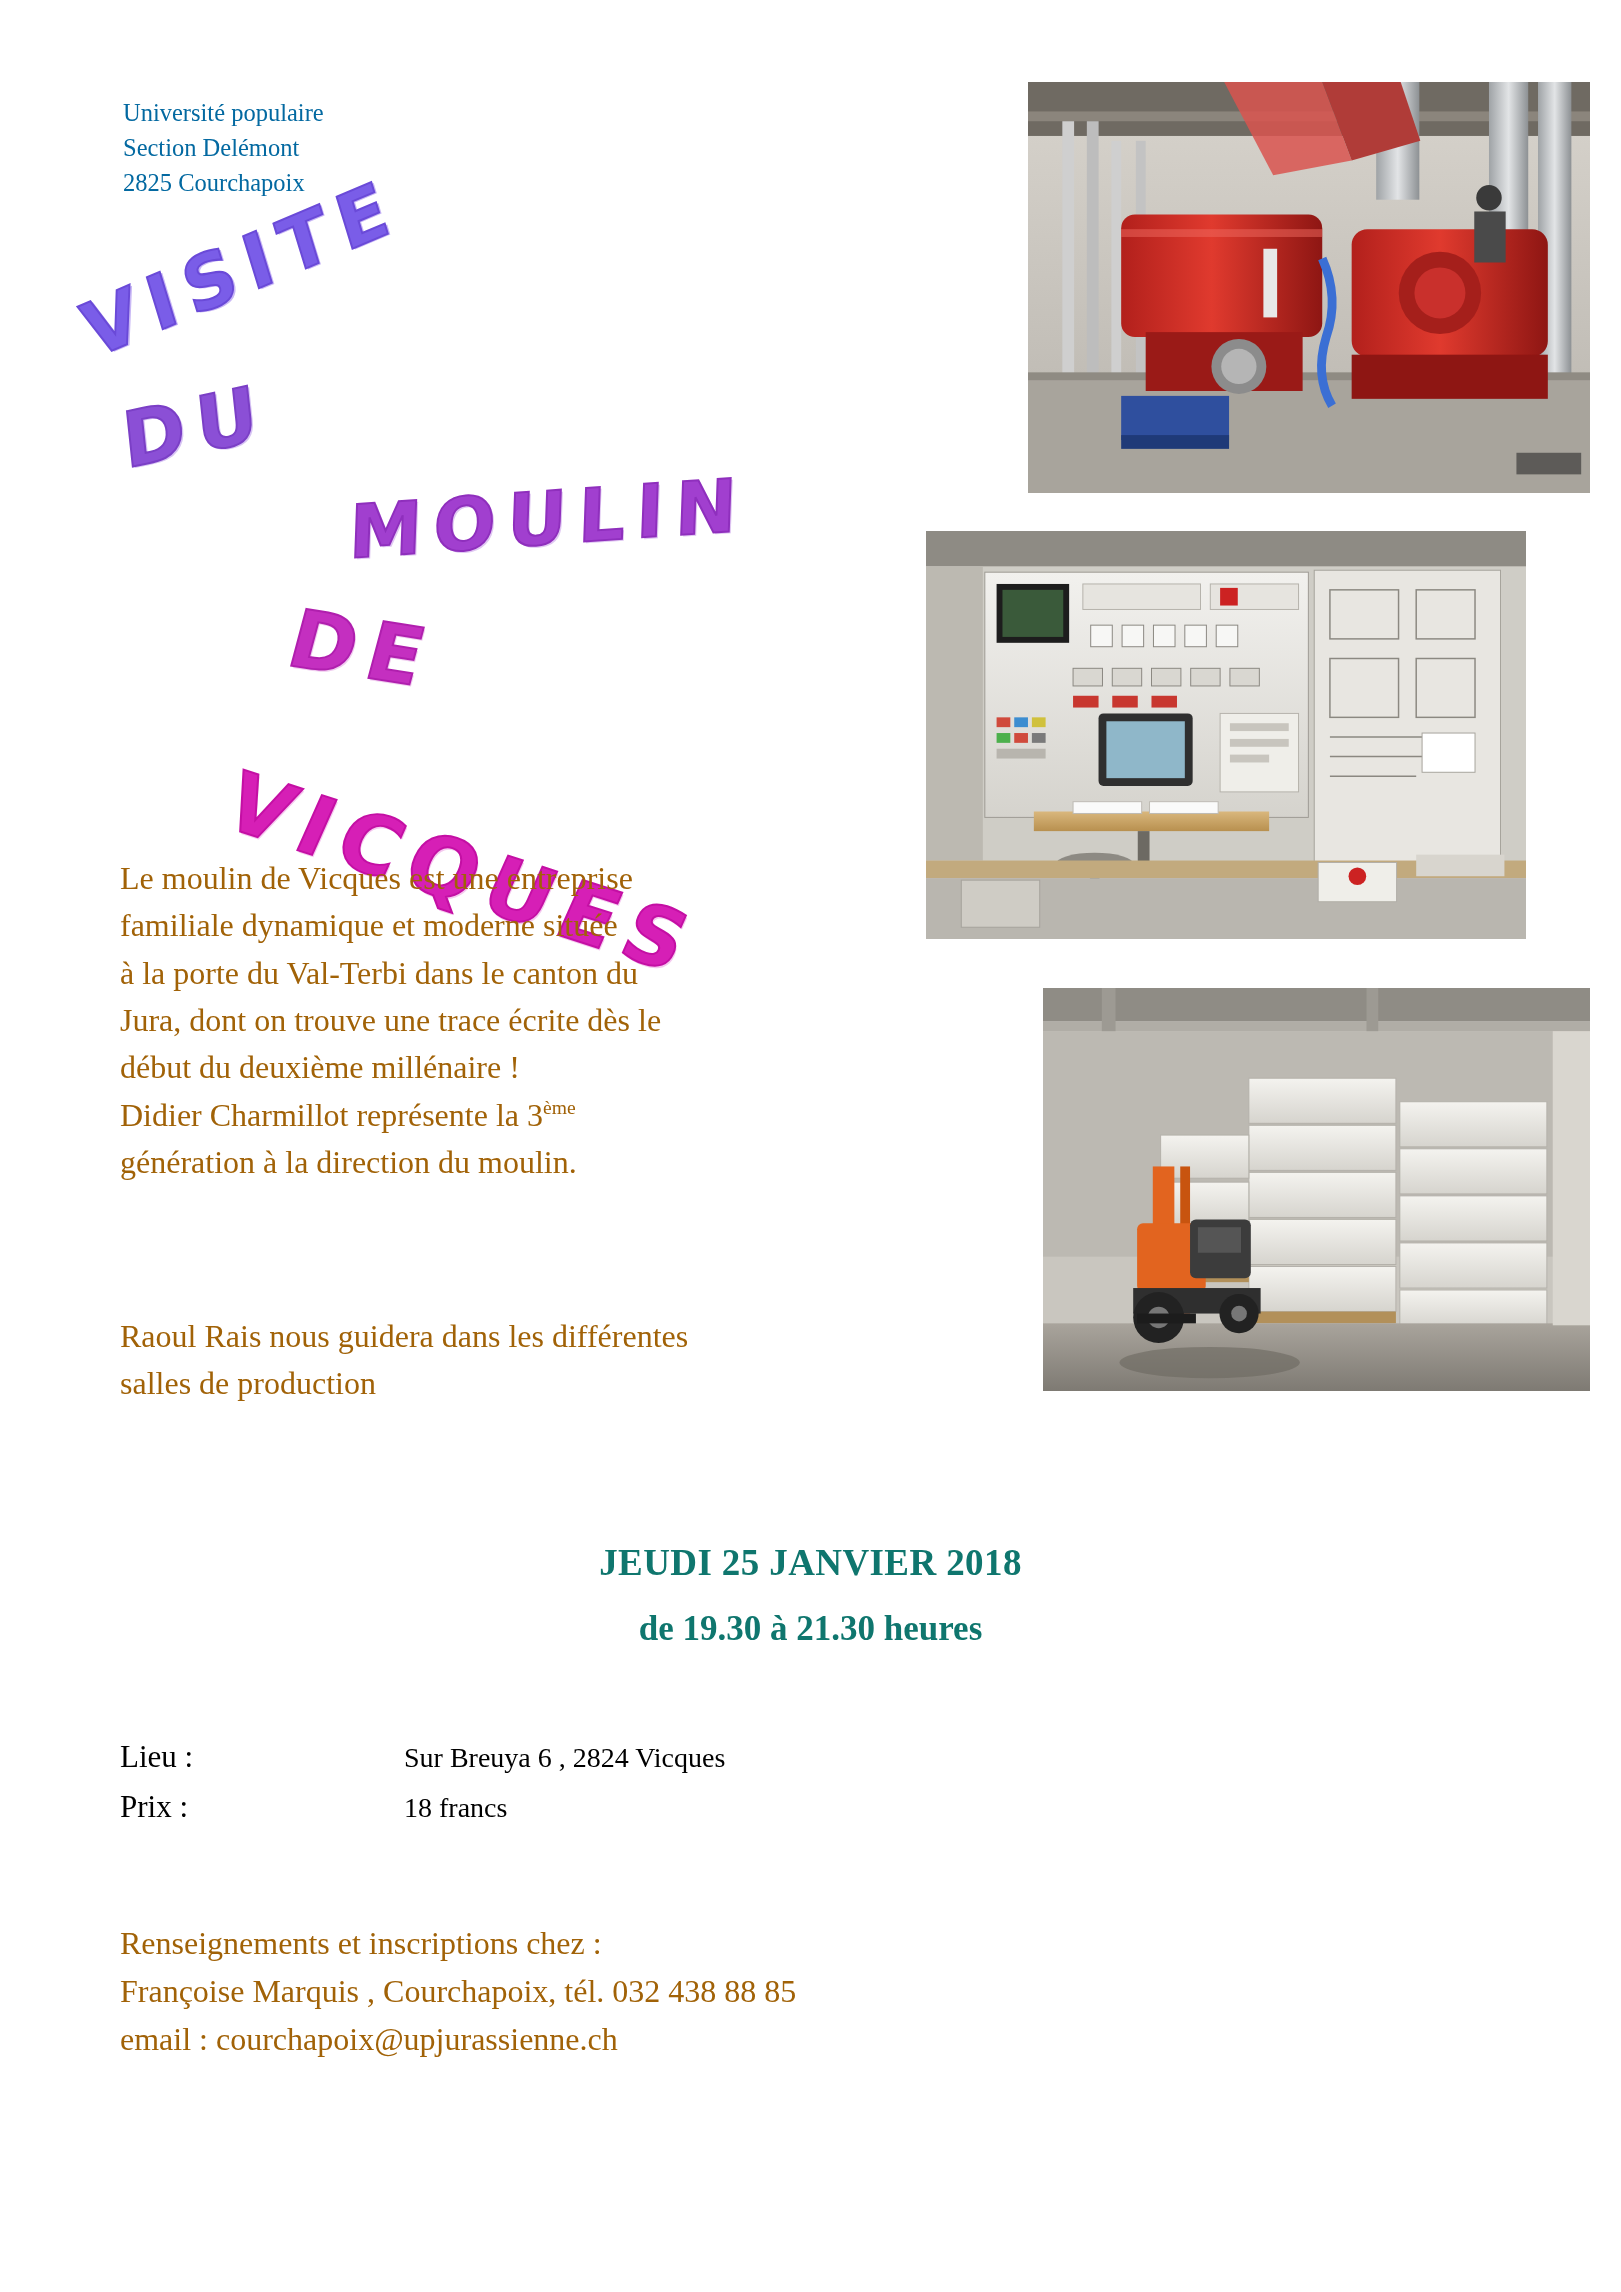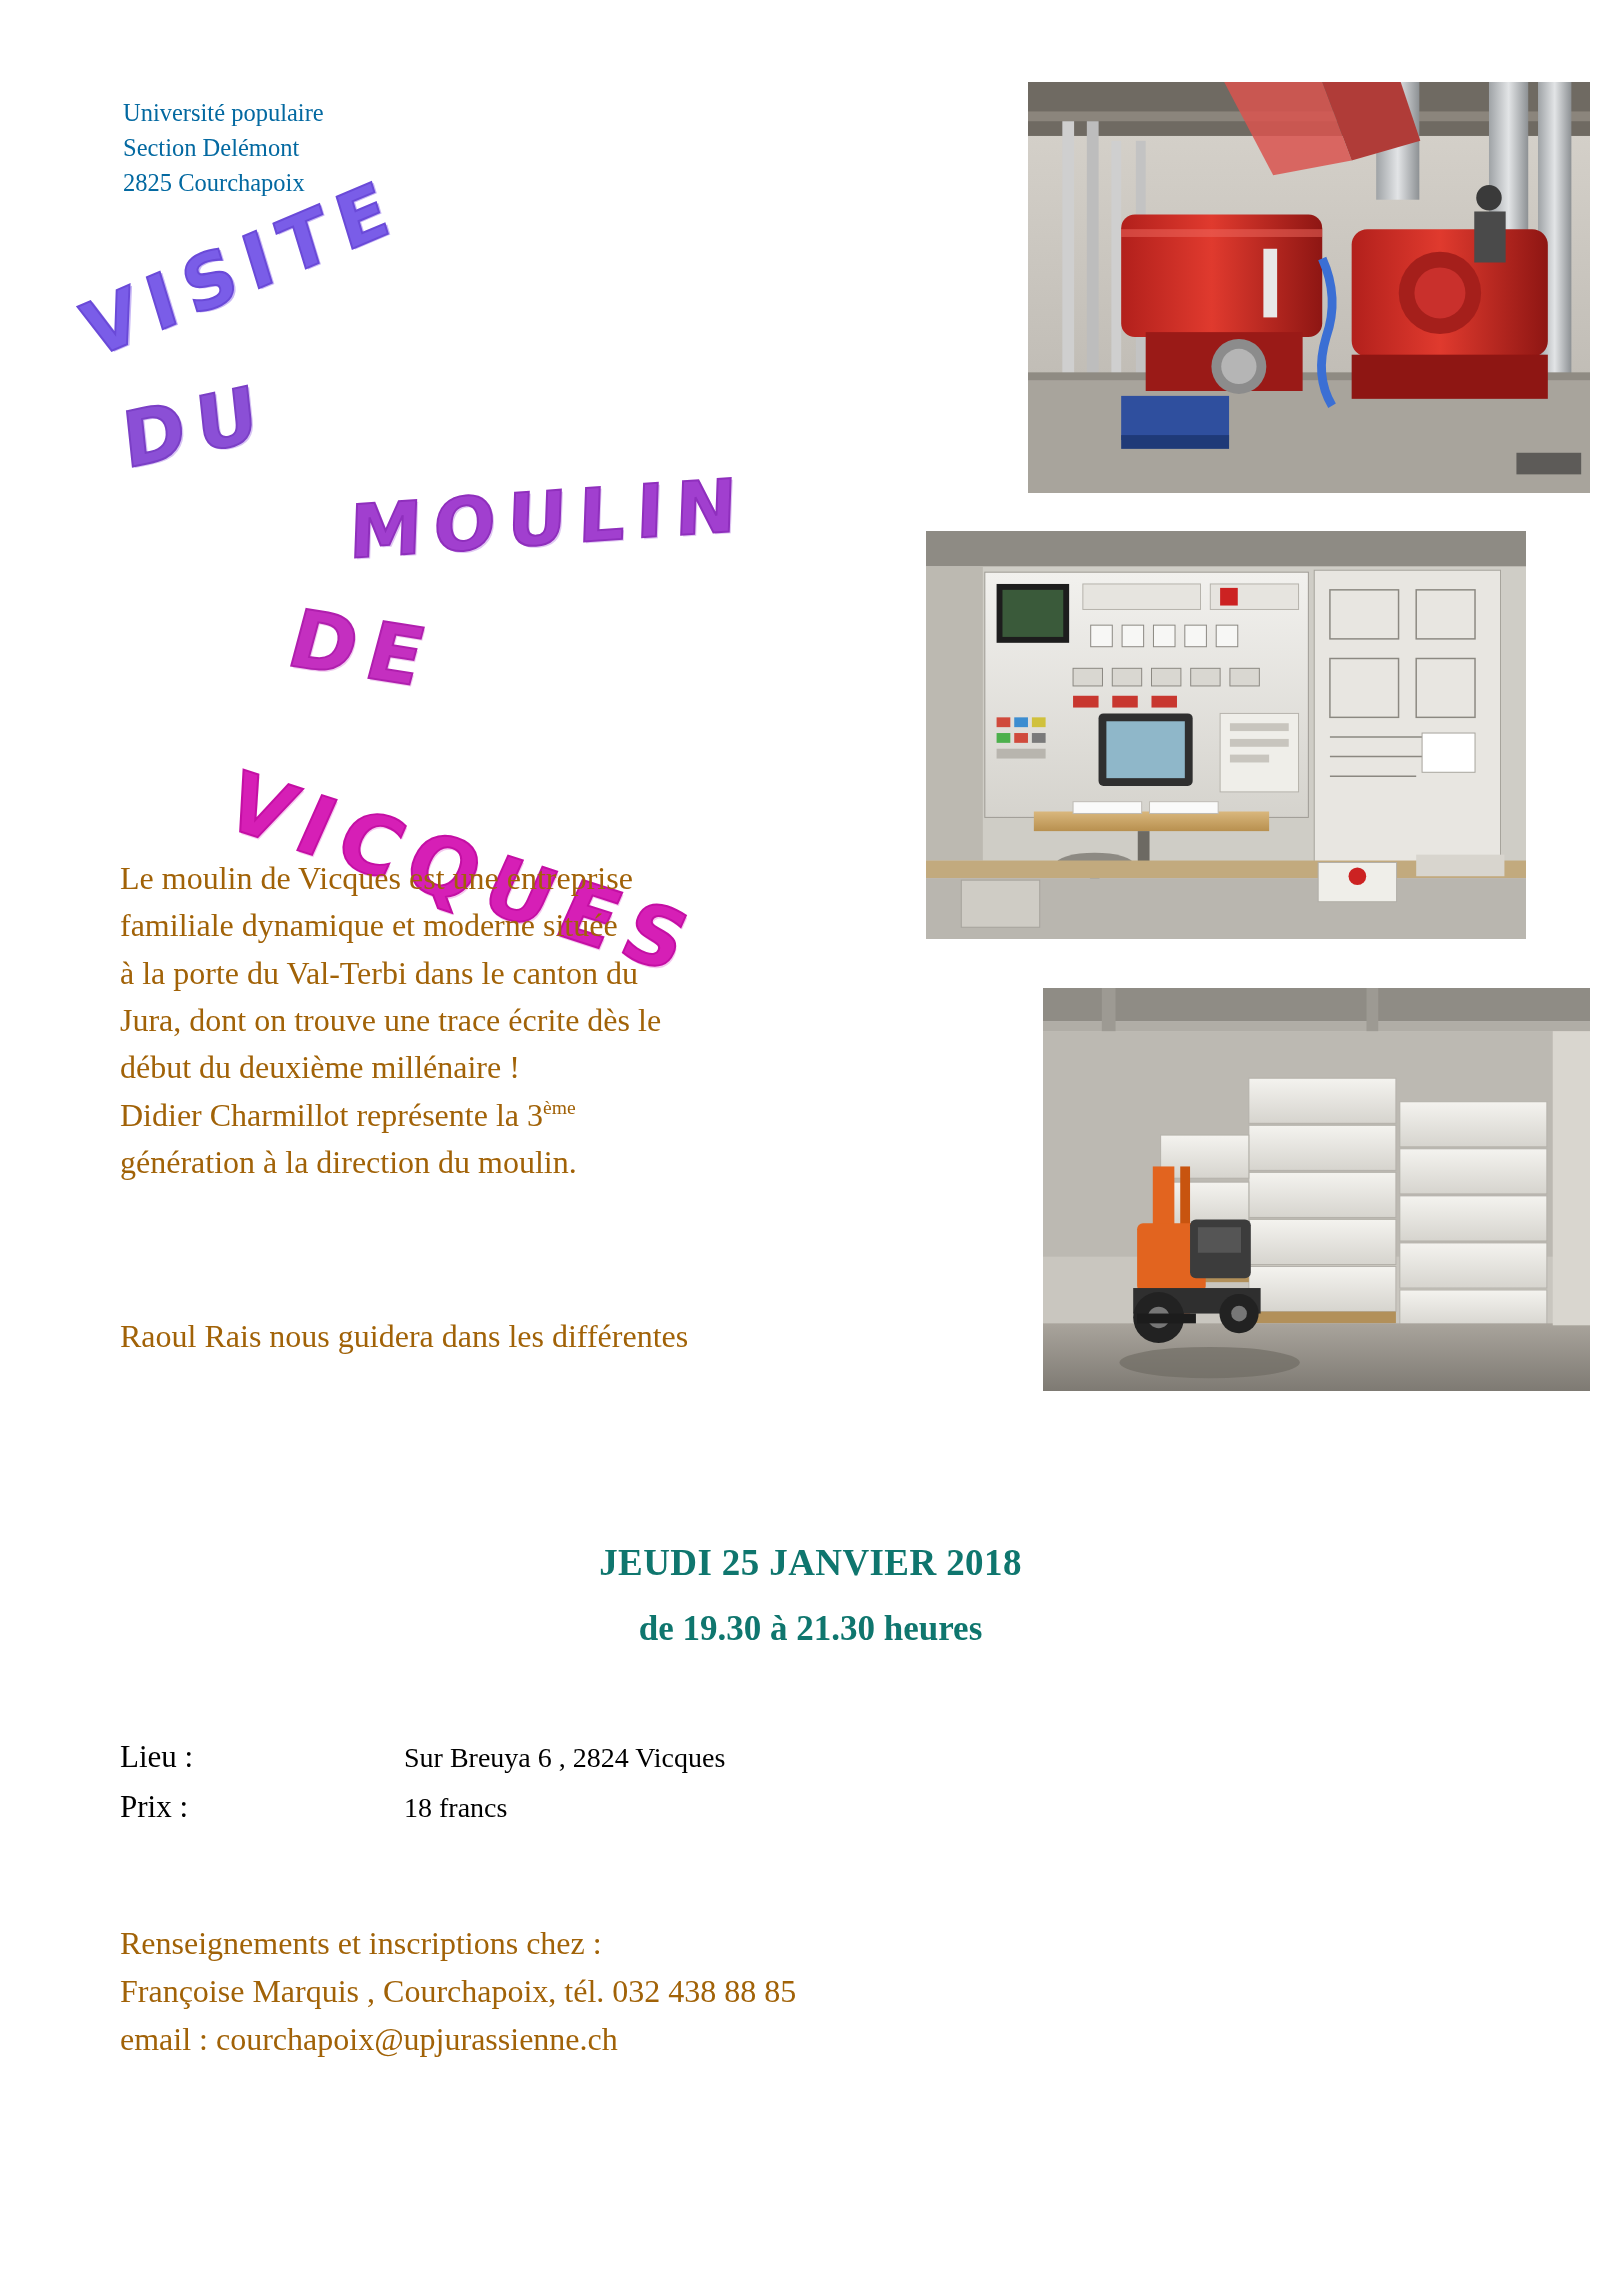--- a/index.html
+++ b/index.html
@@ -399,20 +399,21 @@
   <div>familiale dynamique et moderne située</div>
   <div>à la porte du Val-Terbi dans le canton du</div>
   <div>Jura, dont on trouve une trace écrite dès le</div>
   <div>début du deuxième millénaire !</div>
   <div><span>Didier Charmillot  représente la 3</span><span class="sup">ème</span></div>
   <div>génération à la direction du moulin.</div>
 </div>
 
 <div class="para" id="para-guide">
   <div>Raoul Rais nous guidera dans les différentes</div>
+  <div>salles de production</div>
 </div>
 
 <div class="event" id="event-date">JEUDI 25 JANVIER 2018</div>
 <div class="event" id="event-time">de 19.30 à 21.30 heures</div>
 
 <table class="details">
   <tbody>
       <tr>
     <td class="lbl">Lieu :</td>
     <td class="val">Sur Breuya 6 , 2824 Vicques</td>

